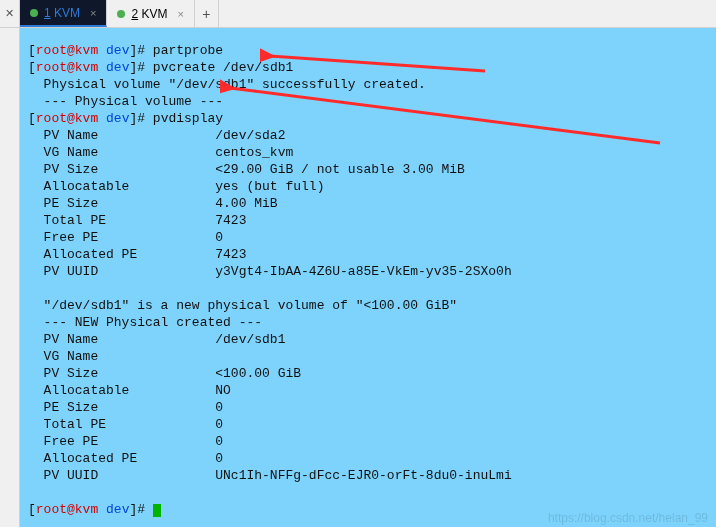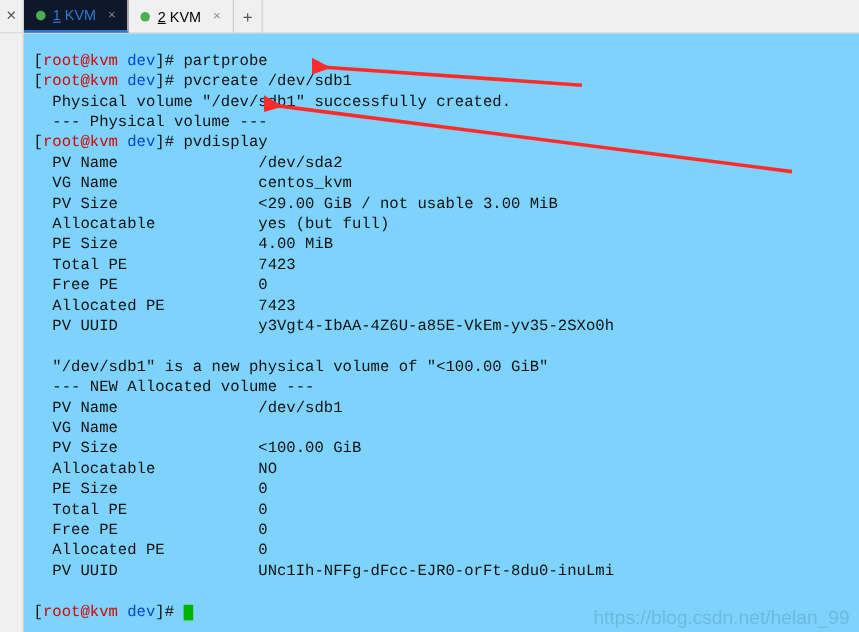--- a/index.html
+++ b/index.html
@@ -101,21 +101,21 @@
       vertical-align: text-bottom;
     }
     .arrow {
       position: absolute;
       pointer-events: none;
     }
     .watermark {
       position: absolute;
       right: 8px;
       bottom: 2px;
-      font-size: 16px;
+      font-size: 12px;
       color: rgba(0,0,0,0.12);
       font-family: sans-serif;
     }
   </style>
 </head>
 <body>
 
 <div class="tab-bar">
   <div class="tab-close-left">✕</div>
   <div id="tabs-mount" style="display: flex;">
@@ -146,21 +146,21 @@
       <div class="term-line">  VG Name               centos_kvm</div>
       <div class="term-line">  PV Size               &lt;29.00 GiB / not usable 3.00 MiB</div>
       <div class="term-line">  Allocatable           yes (but full)</div>
       <div class="term-line">  PE Size               4.00 MiB</div>
       <div class="term-line">  Total PE              7423</div>
       <div class="term-line">  Free PE               0</div>
       <div class="term-line">  Allocated PE          7423</div>
       <div class="term-line">  PV UUID               y3Vgt4-IbAA-4Z6U-a85E-VkEm-yv35-2SXo0h</div>
       <div class="term-line">   </div>
       <div class="term-line">  "/dev/sdb1" is a new physical volume of "&lt;100.00 GiB"</div>
-      <div class="term-line">  --- NEW Allocated volume ---</div>
+      <div class="term-line">  --- NEW Physical created ---</div>
       <div class="term-line">  PV Name               /dev/sdb1</div>
       <div class="term-line">  VG Name               </div>
       <div class="term-line">  PV Size               &lt;100.00 GiB</div>
       <div class="term-line">  Allocatable           NO</div>
       <div class="term-line">  PE Size               0   </div>
       <div class="term-line">  Total PE              0</div>
       <div class="term-line">  Free PE               0</div>
       <div class="term-line">  Allocated PE          0</div>
       <div class="term-line">  PV UUID               UNc1Ih-NFFg-dFcc-EJR0-orFt-8du0-inuLmi</div>
       <div class="term-line">   </div>

